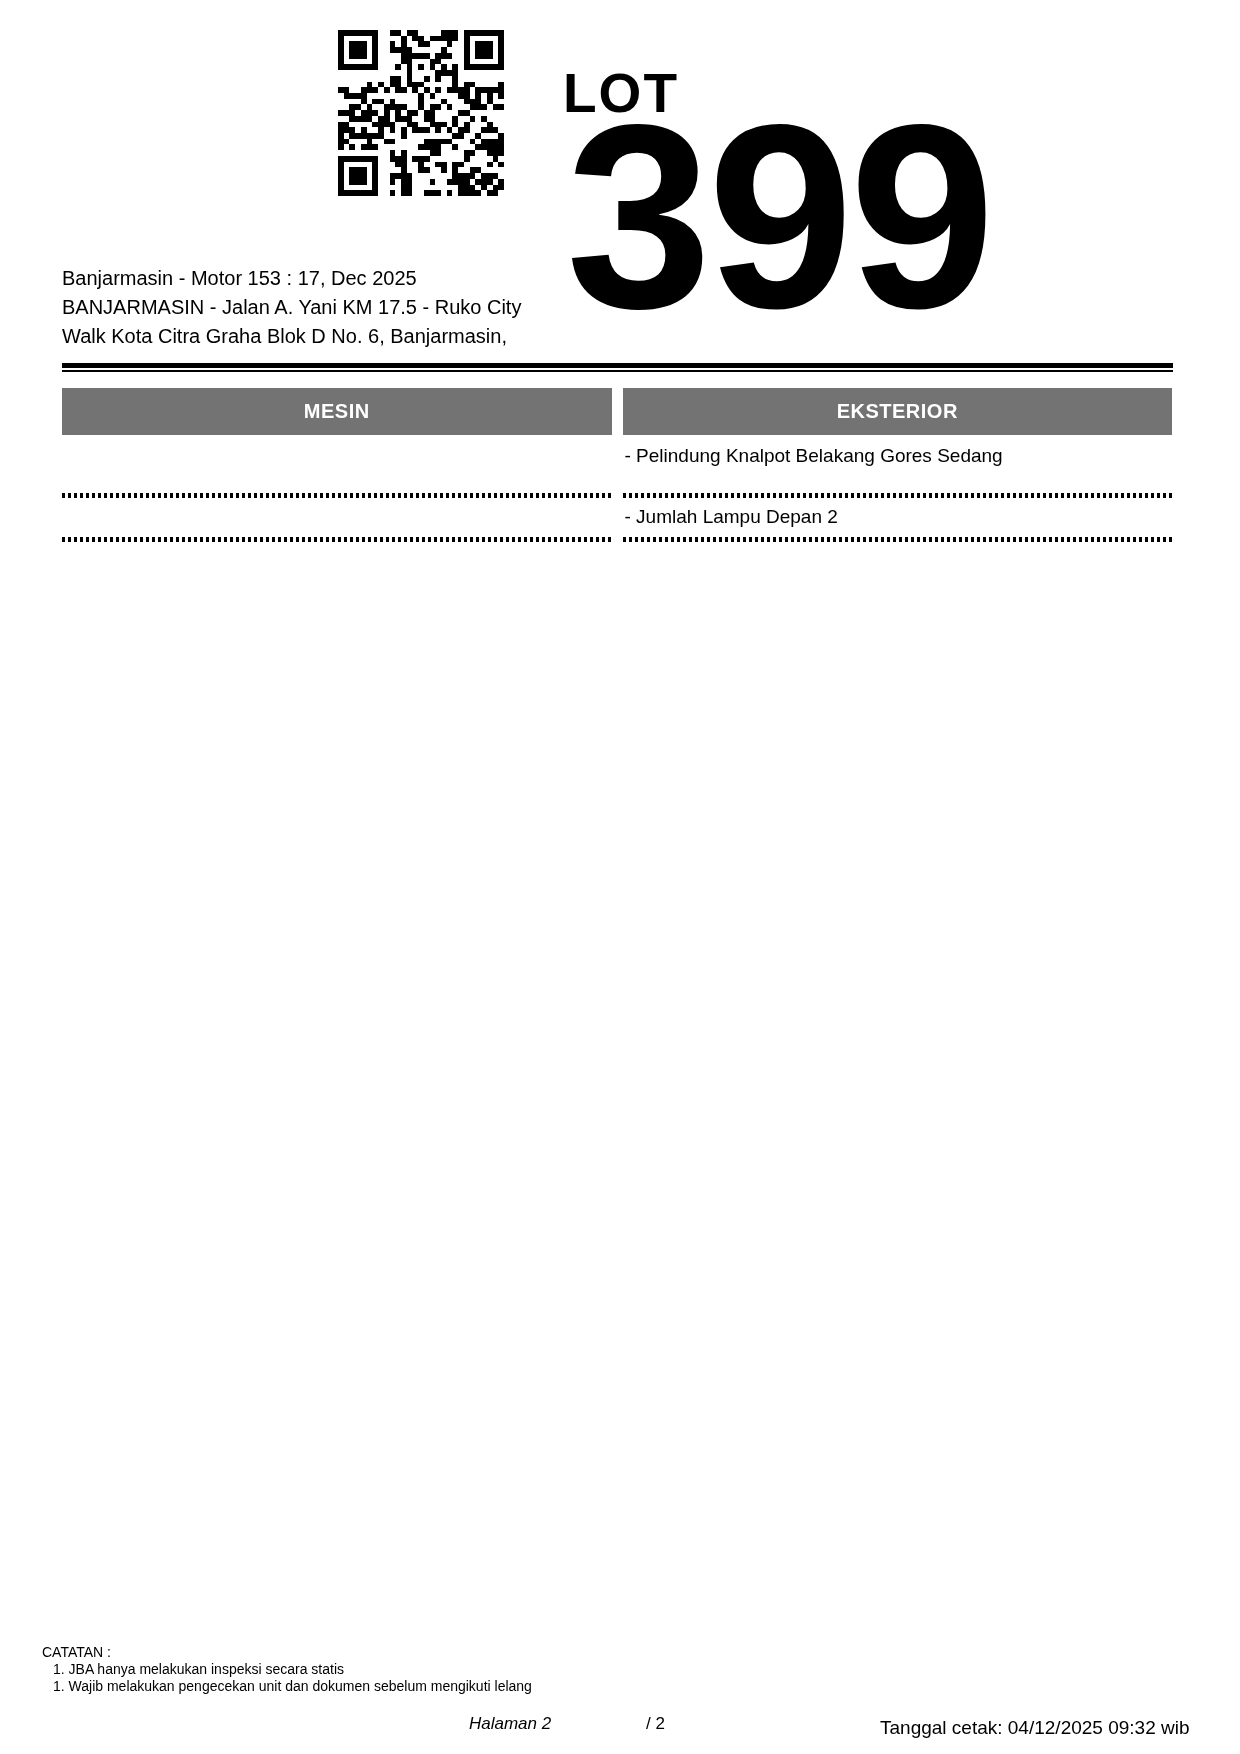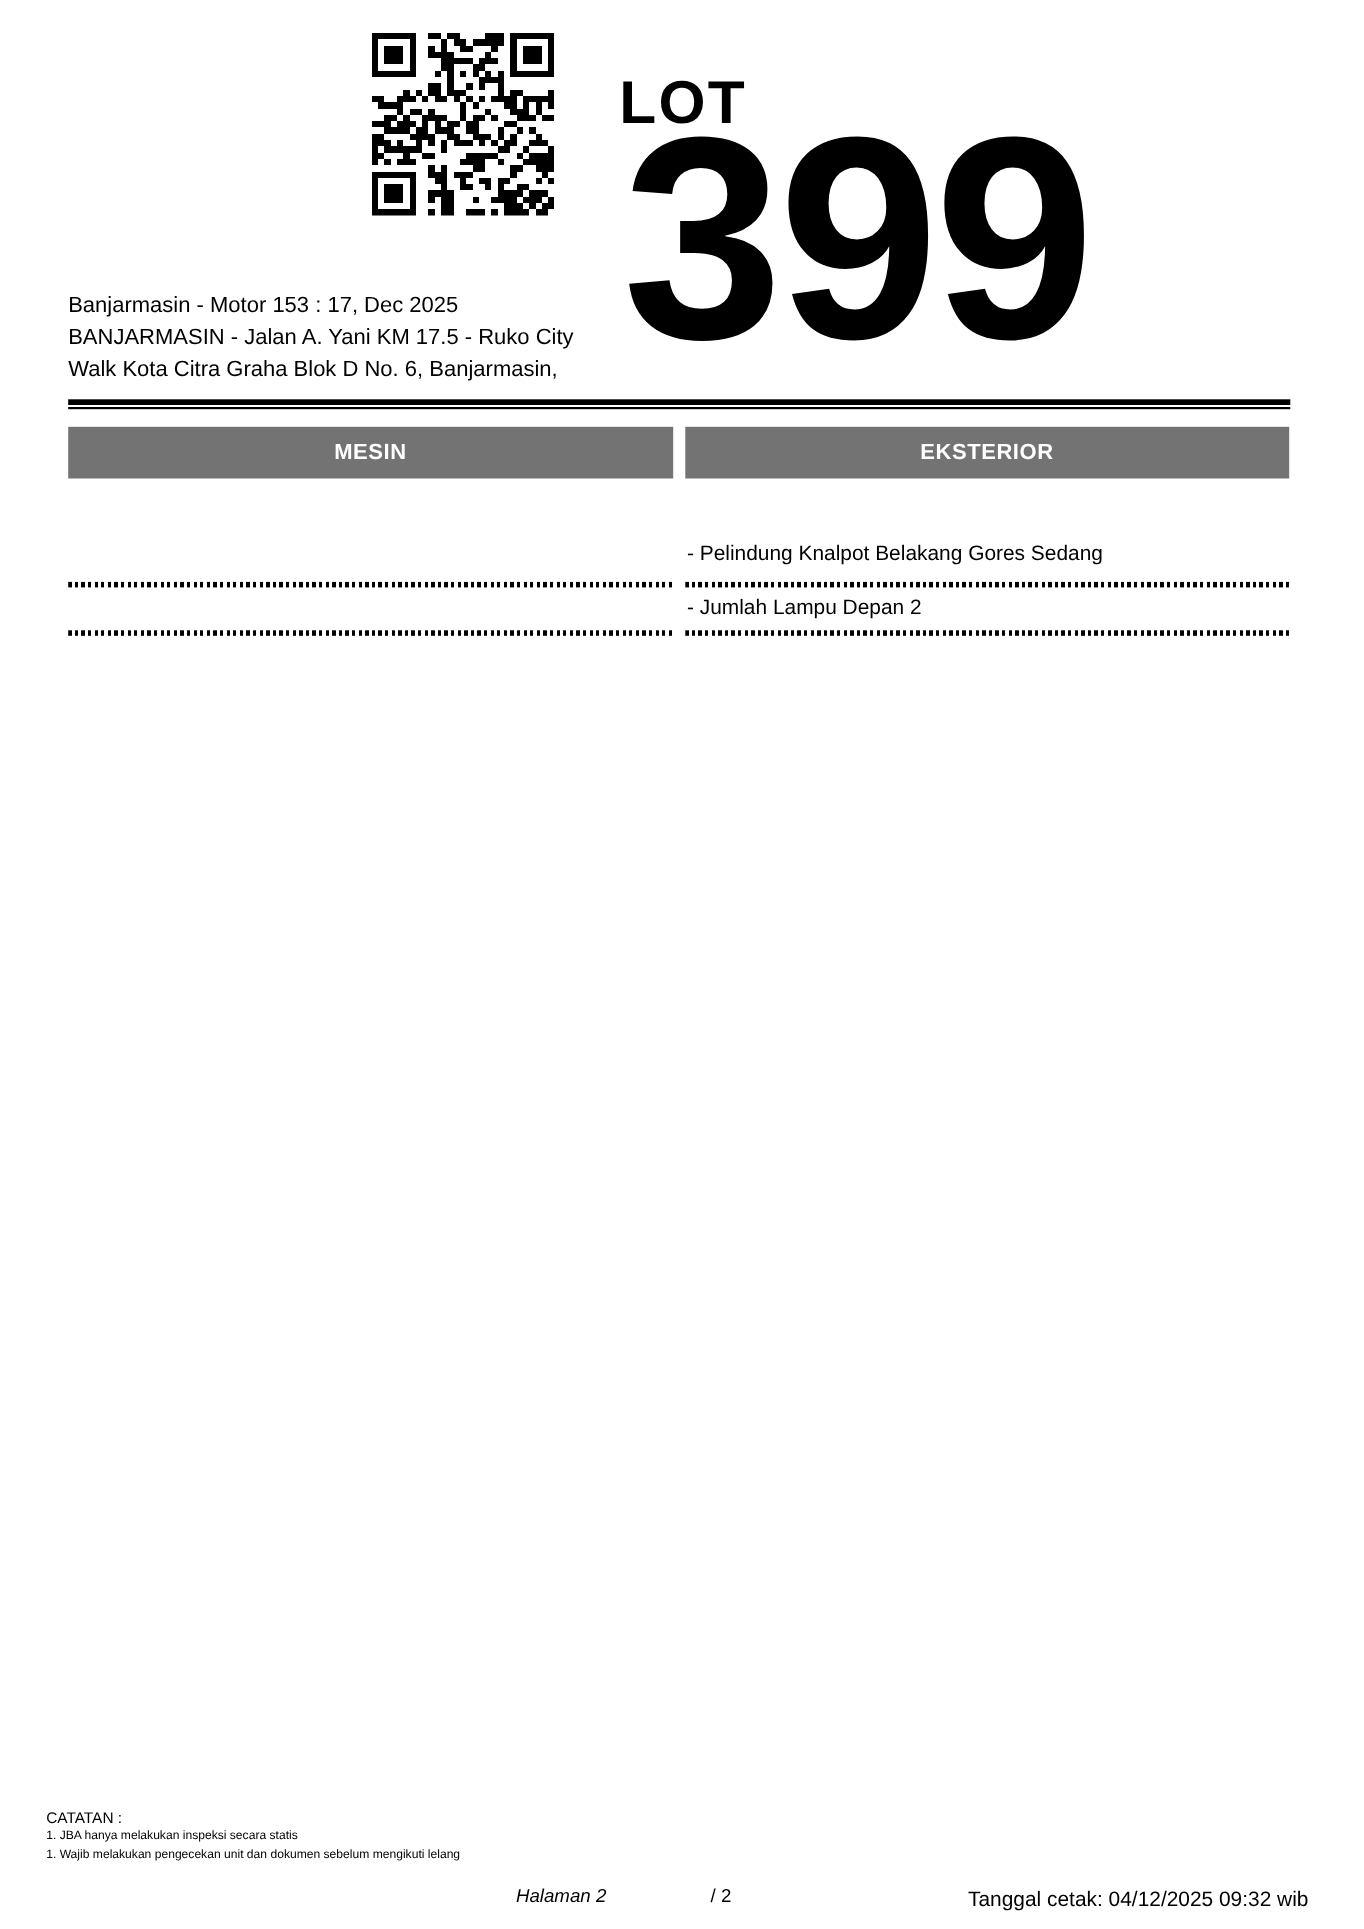--- a/index.html
+++ b/index.html
@@ -41,30 +41,30 @@
     position:absolute;left:62px;top:388px;width:1110px;
     display:flex;gap:11px;
   }
   .col{flex:1 1 0;}
   .col-header{
     height:47px;background:#737373;color:#fff;
     font-size:20px;font-weight:bold;letter-spacing:.5px;
     display:flex;align-items:center;justify-content:center;
   }
   .row .txt{font-size:19px;line-height:19px;padding:0 2px;}
-  .row-1 .txt{padding-top:23px;height:58px;margin-top:36px;}
+  .row-1 .txt{padding-top:11px;height:58px;}
   .row-2 .txt{padding-top:9px;height:39px;}
   .dotline{
     height:5px;
     background:repeating-linear-gradient(90deg,#000 0 3px,transparent 3px 6px);
   }
   
   .notes{position:absolute;left:42px;top:1644px;}
   .notes-title{font-size:14px;line-height:17px;}
-  .notes-item{font-size:11px;line-height:17px;margin-left:0;}
+  .notes-item{font-size:14px;line-height:17px;margin-left:11px;}
   
   .footer-page{position:absolute;left:469px;top:1714px;font-size:17px;font-style:italic;}
   .footer-total{position:absolute;left:646px;top:1714px;font-size:17px;}
   .footer-printed{position:absolute;left:880px;top:1717px;font-size:19px;}
 </style>
 </head>
 <body>
 
 <div class="page">
 

